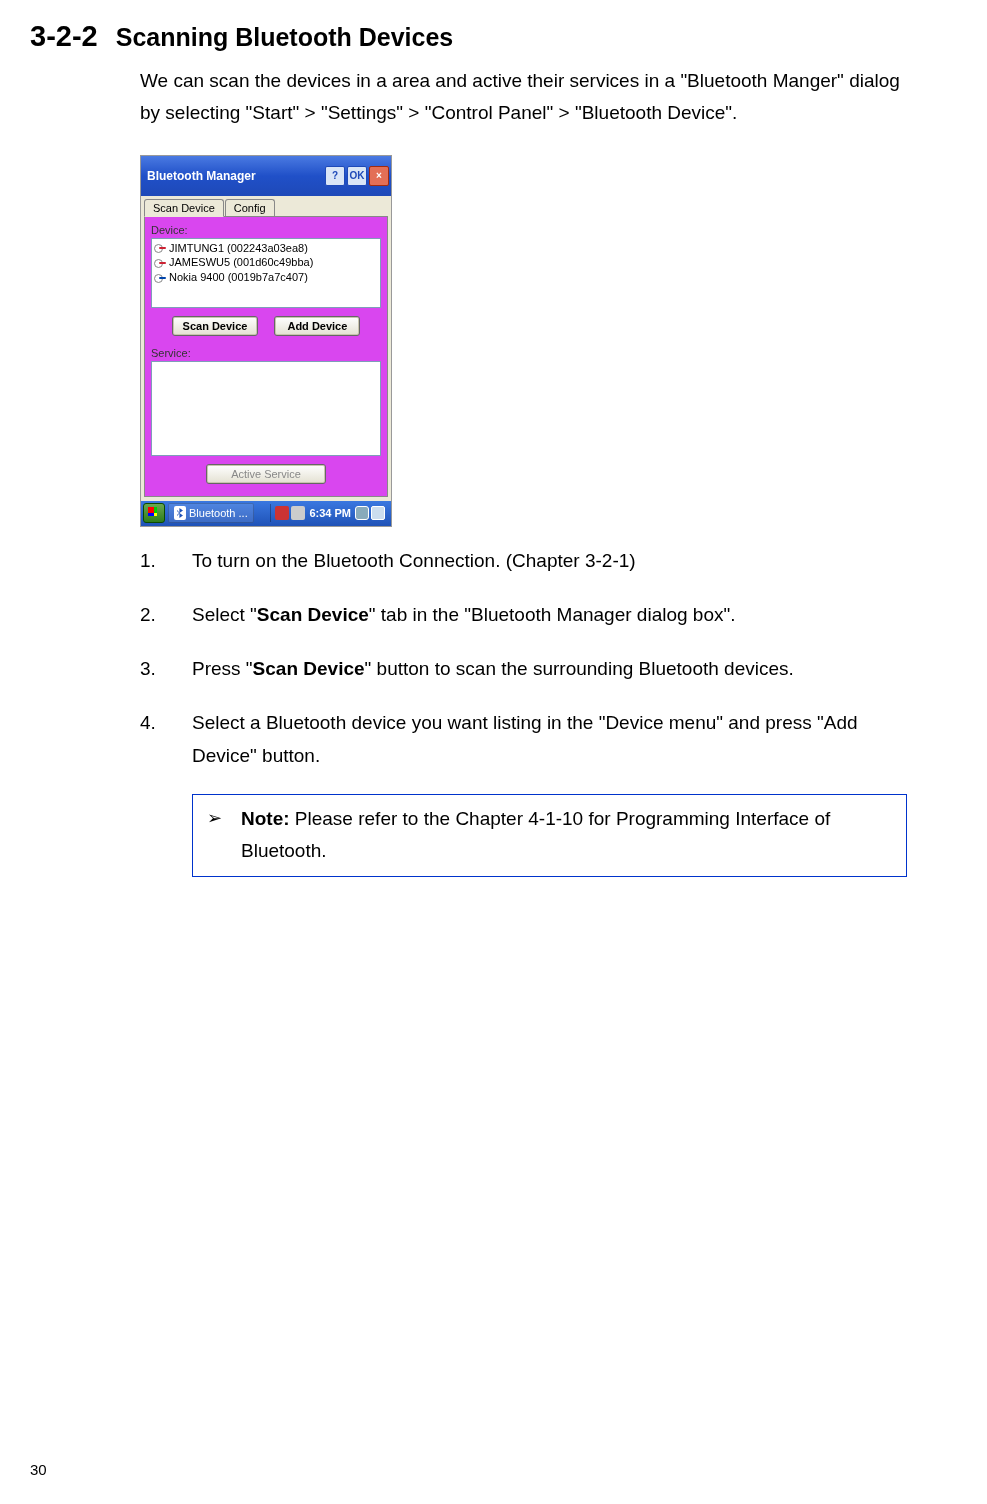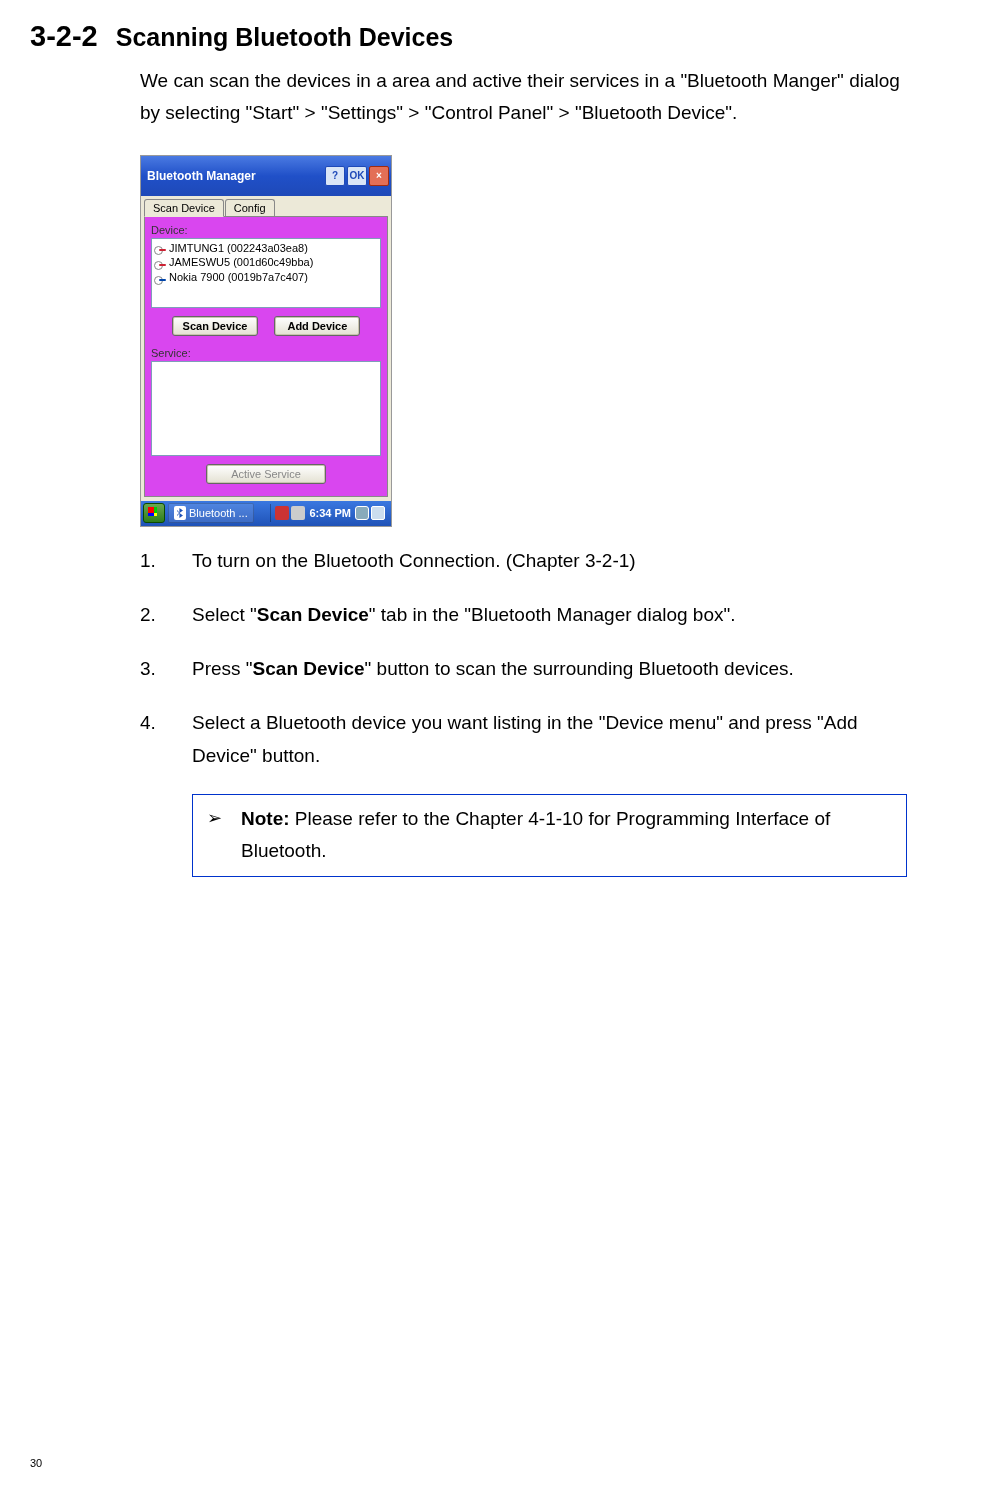--- a/index.html
+++ b/index.html
@@ -65,21 +65,21 @@
     .label { font-size: 11px; color: #333; margin: 3px 0 2px 0; }
     .listbox {
       background: #fff;
       border: 1px solid #7f9db9;
       padding: 2px;
       min-height: 70px;
       font-size: 11px;
       line-height: 1.35;
     }
     .listbox.tall { min-height: 95px; }
-    .list-row { display: flex; align-items: flex-end; }
+    .list-row { display: flex; align-items: center; }
     .list-icon {
       width: 12px; height: 10px;
       margin-right: 3px;
       display: inline-block;
       position: relative;
     }
     .list-icon::before {
       content: "";
       position: absolute;
       width: 7px; height: 7px;
@@ -205,23 +205,23 @@
       margin-left: 162px;
       border: 1px solid #0033cc;
       padding: 8px 14px;
       font-size: 19px;
       line-height: 1.7;
     }
     .note-row { display: flex; }
     .note-arrow { width: 34px; flex-shrink: 0; font-size: 18px; }
     .page-num {
       position: absolute;
-      bottom: 35px;
+      bottom: 26px;
       left: 30px;
-      font-size: 11px;
+      font-size: 15px;
     }
     b { font-weight: bold; }
   </style>
 </head>
 <body>
 
 <div class="page-header">
   <span class="section-num">3-2-2</span>
   <span class="section-title">Scanning Bluetooth Devices</span>
 </div>
@@ -246,21 +246,21 @@
         <div class="list-row">
             <span class="list-icon red"></span>
             <span>JIMTUNG1 (002243a03ea8)</span>
           </div>
         <div class="list-row">
             <span class="list-icon red"></span>
             <span>JAMESWU5 (001d60c49bba)</span>
           </div>
         <div class="list-row">
             <span class="list-icon blue"></span>
-            <span>Nokia 7900 (0019b7a7c407)</span>
+            <span>Nokia 9400 (0019b7a7c407)</span>
           </div>
       </div>
       <div class="btn-row">
         <div class="win-btn">Scan Device</div>
         <div class="win-btn">Add Device</div>
       </div>
       <div class="label">Service:</div>
       <div class="listbox tall"></div>
       <div class="btn-row">
         <div class="win-btn wide disabled">Active Service</div>

